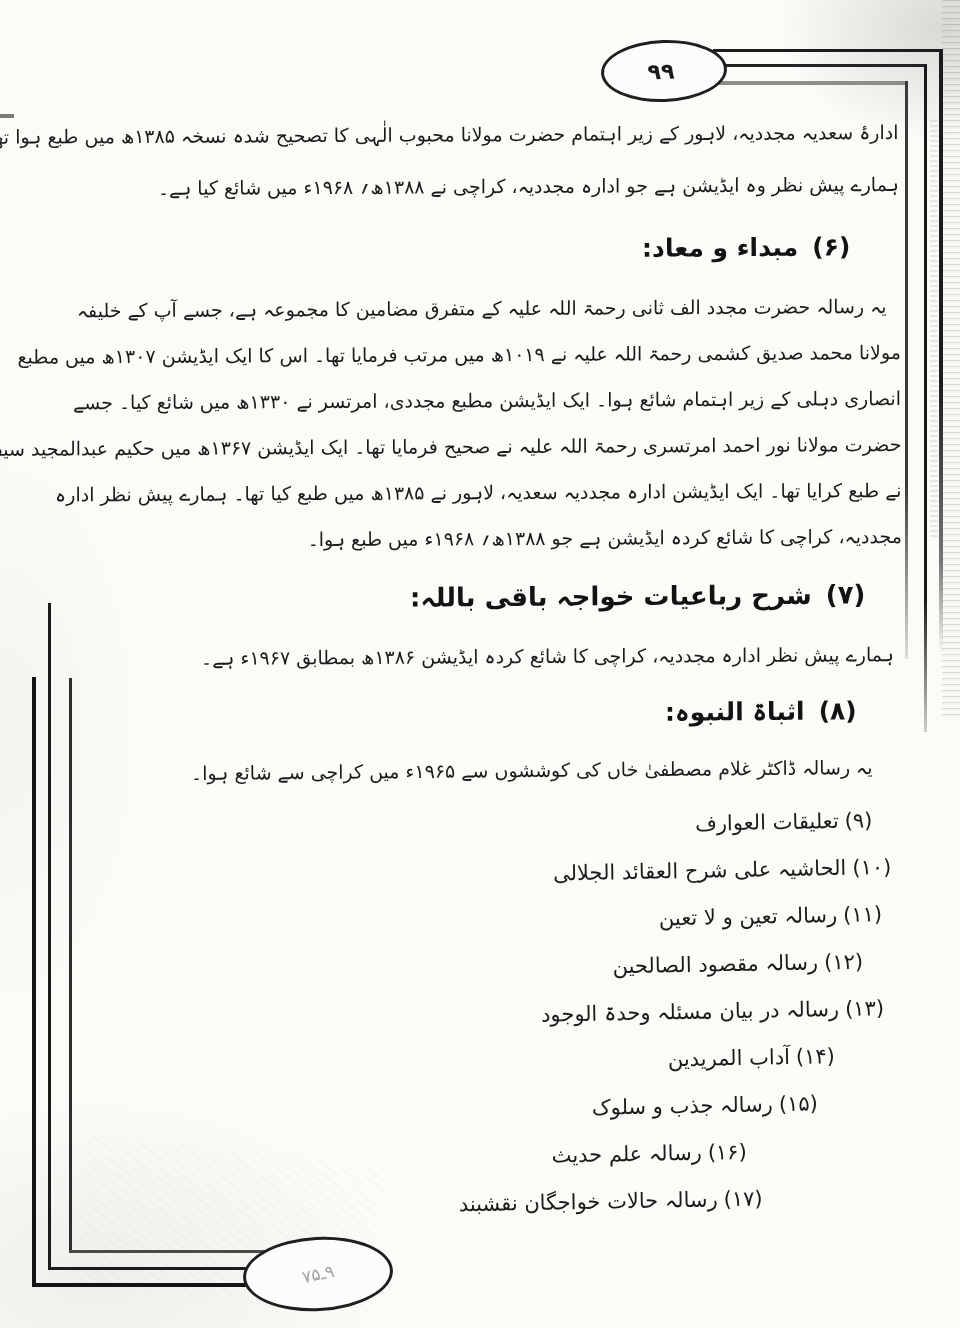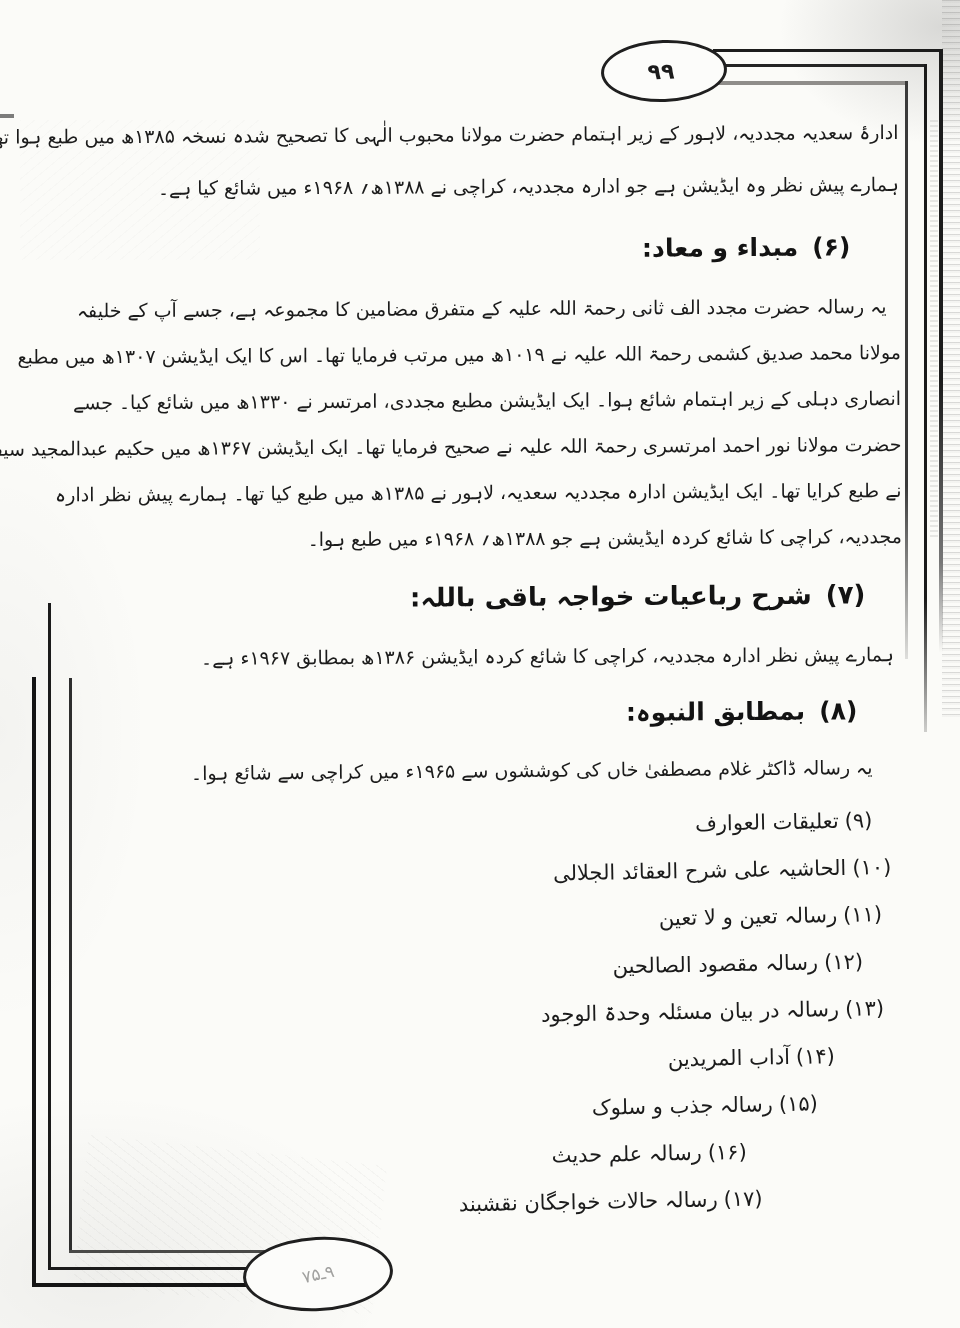--- a/index.html
+++ b/index.html
@@ -151,21 +151,21 @@
 
   <div class="txt heading h7">
     <span class="num">(۷)</span><span>شرح رباعیات خواجہ باقی باللہ:</span>
   </div>
 
   <div class="txt p7">
     <div class="line">ہمارے پیش نظر ادارہ مجددیہ، کراچی کا شائع کردہ ایڈیشن ۱۳۸۶ھ بمطابق ۱۹۶۷ء ہے۔</div>
   </div>
 
   <div class="txt heading h8">
-    <span class="num">(۸)</span><span>بمطابق النبوہ:</span>
+    <span class="num">(۸)</span><span>اثباۃ النبوہ:</span>
   </div>
 
   <div class="txt p8">
     <div class="line">یہ رسالہ ڈاکٹر غلام مصطفیٰ خاں کی کوششوں سے ۱۹۶۵ء میں کراچی سے شائع ہوا۔</div>
   </div>
 
   <div class="txt worklist">
     <div class="li"><span class="num">(۹)</span><span>تعلیقات العوارف</span></div>
     <div class="li"><span class="num">(۱۰)</span><span>الحاشیہ علی شرح العقائد الجلالی</span></div>
     <div class="li"><span class="num">(۱۱)</span><span>رسالہ تعین و لا تعین</span></div>

